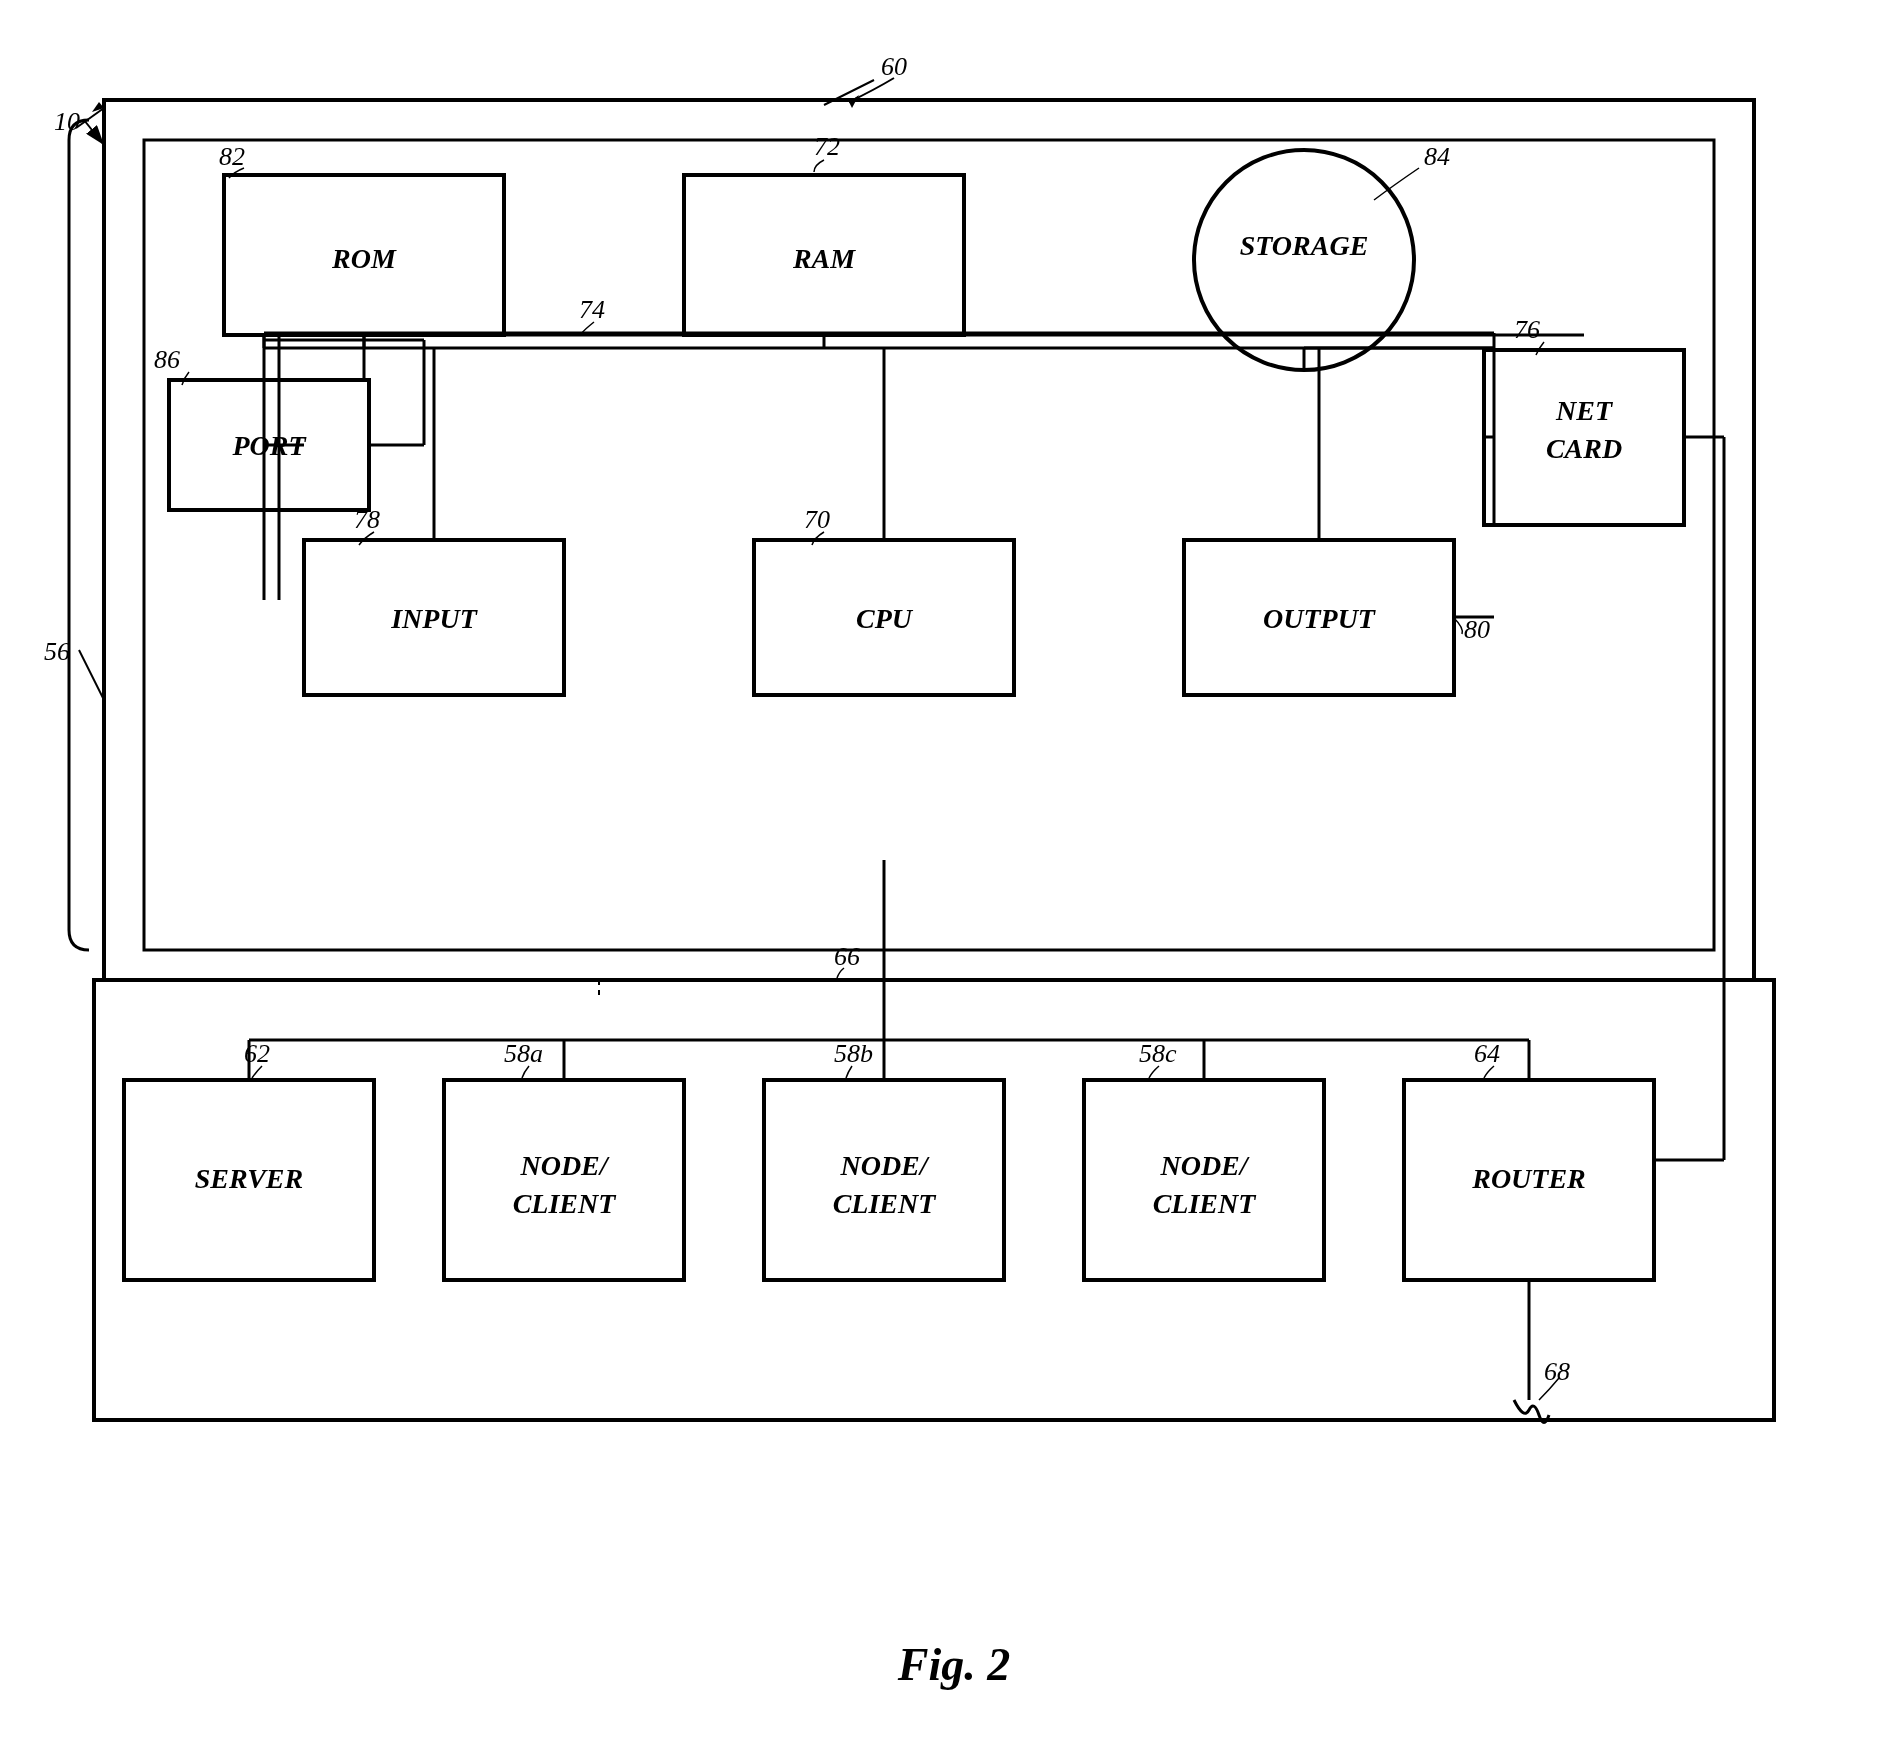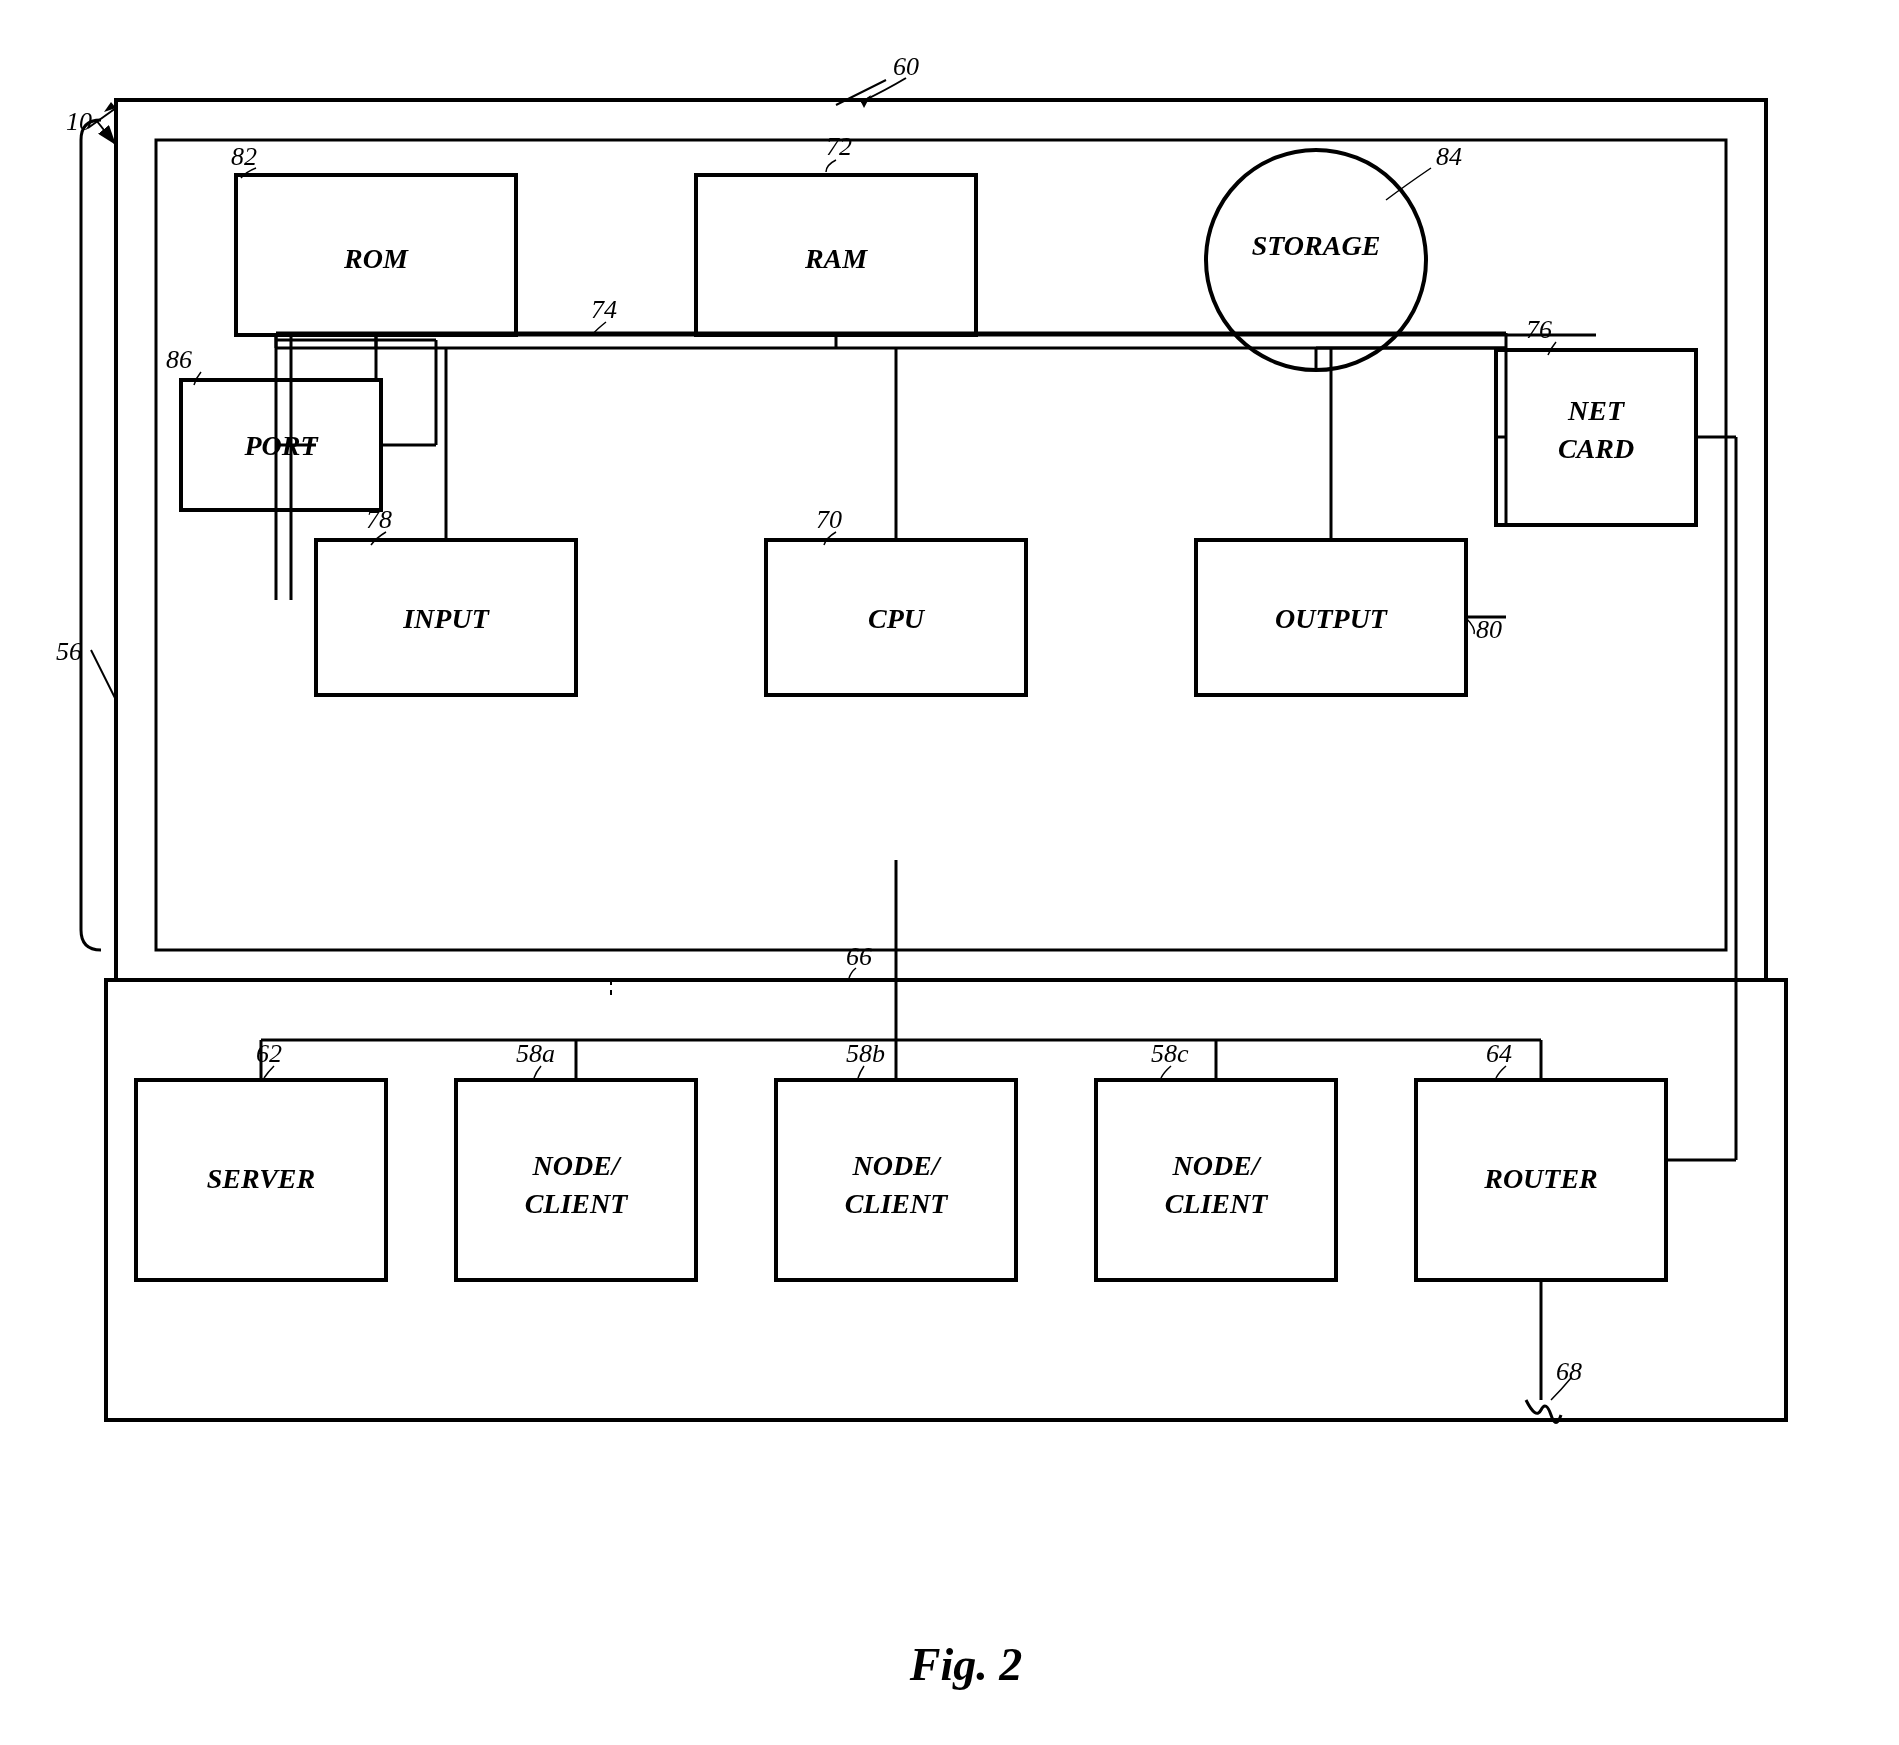--- a/index.html
+++ b/index.html
@@ -6,21 +6,21 @@
     body {
       background: #ffffff;
       width: 1899px;
       height: 1745px;
       font-family: 'Times New Roman', Times, serif;
       position: relative;
       overflow: hidden;
     }
     .diagram-container {
       position: absolute;
-      top: 0; left: 16px;
+      top: 0; left: 4px;
       width: 1578px;
       height: 1745px;
     }
     svg {
       width: 1899px;
       height: 1745px;
     }
     .box-label {
       font-style: italic;
       font-size: 28px;

